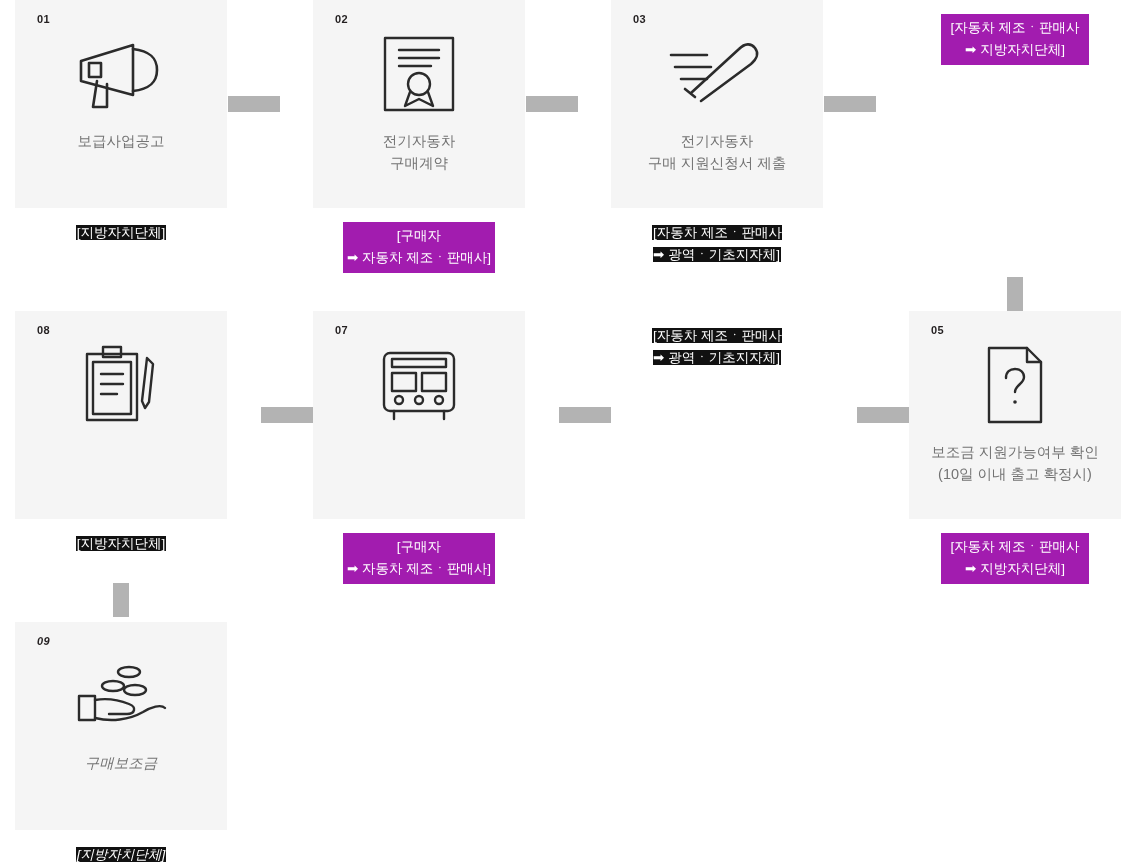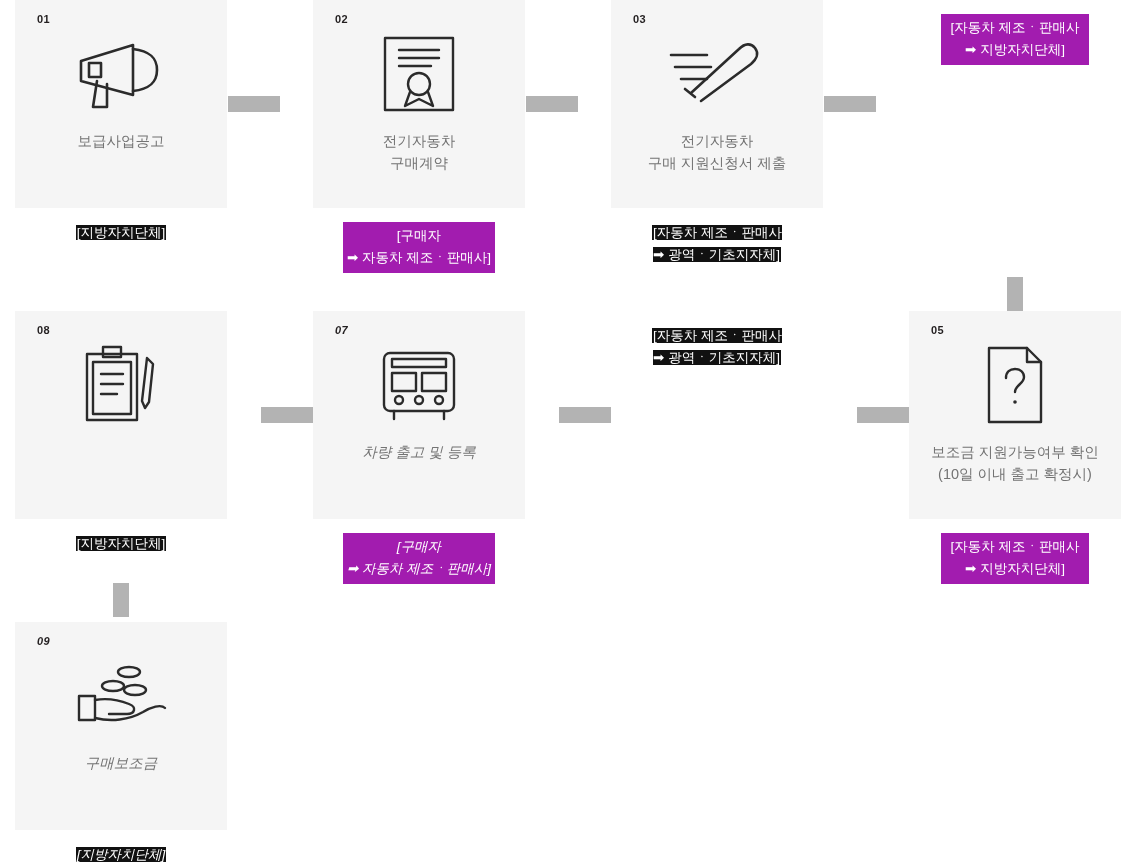--- a/index.html
+++ b/index.html
@@ -184,38 +184,37 @@
             <rect x="24" y="3" width="18" height="10"></rect>
             <path d="M22 30 H44 M22 40 H44 M22 50 H38"></path>
             <path d="M68 14 L74 20 L70 58 L66 64 L63 57 Z"></path>
           </g>
         </svg>
       </div>
     </div>
     <div class="actor"><span class="hl">[지방자치단체]</span></div>
   </div>
 
-  <div class="step" style="left:313px; top:311px;font-style:italic;">
+  <div class="step" style="left:313px; top:311px;">
     <div class="card">
       <div class="num">07</div>
       <div class="icon">
         <svg width="86" height="76" viewBox="0 0 86 76">
           <g fill="none" stroke="#2b2b2b" stroke-width="2.4" stroke-linejoin="round" stroke-linecap="round">
             <rect x="8" y="6" width="70" height="58" rx="6"></rect>
             <rect x="16" y="12" width="54" height="8"></rect>
             <rect x="16" y="26" width="24" height="18"></rect>
             <rect x="46" y="26" width="24" height="18"></rect>
             <circle cx="23" cy="53" r="4"></circle>
             <circle cx="43" cy="53" r="4"></circle>
             <circle cx="63" cy="53" r="4"></circle>
             <path d="M18 64 V72 M68 64 V72"></path>
           </g>
         </svg>
       </div>
-      <div class="caption">차량 출고 및 등록</div>
     </div>
     <div class="actor blk">[구매자
 ➡ 자동차 제조ㆍ판매사]</div>
   </div>
 
   <div class="step" style="left:611px; top:311px;">
     <div class="actor"><span class="hl">[자동차 제조ㆍ판매사
 ➡ 광역ㆍ기초지자체]</span></div>
   </div>
 

